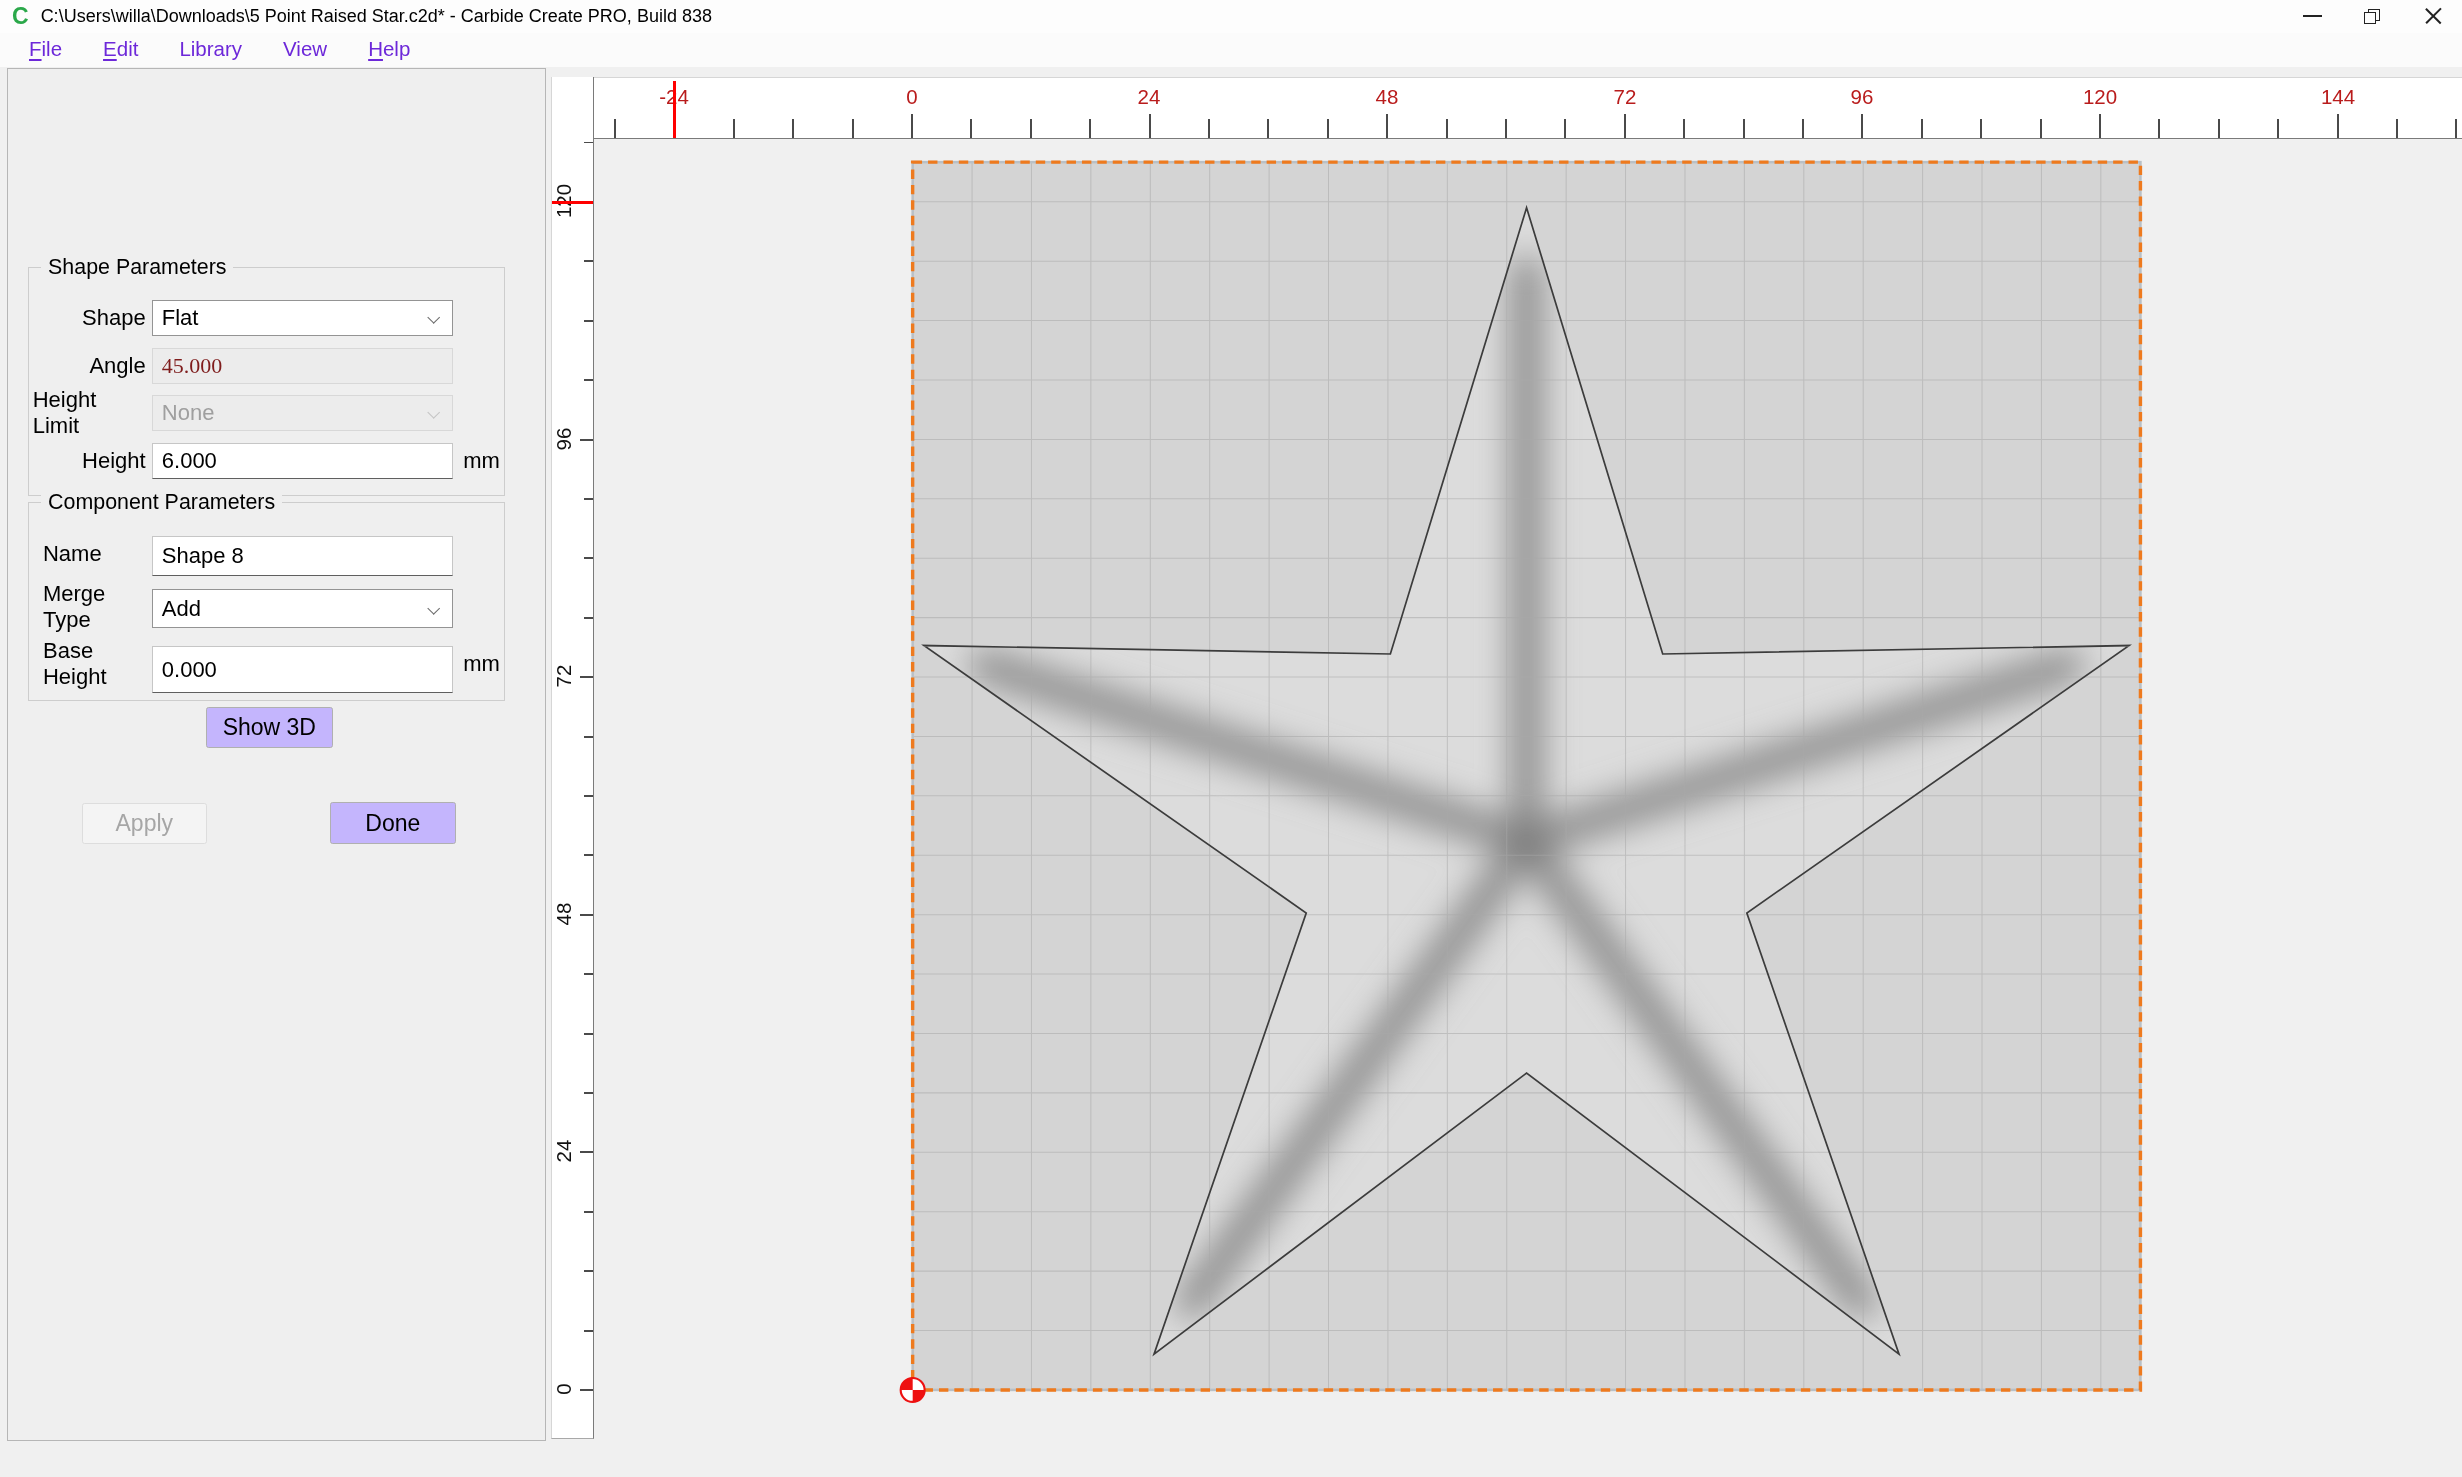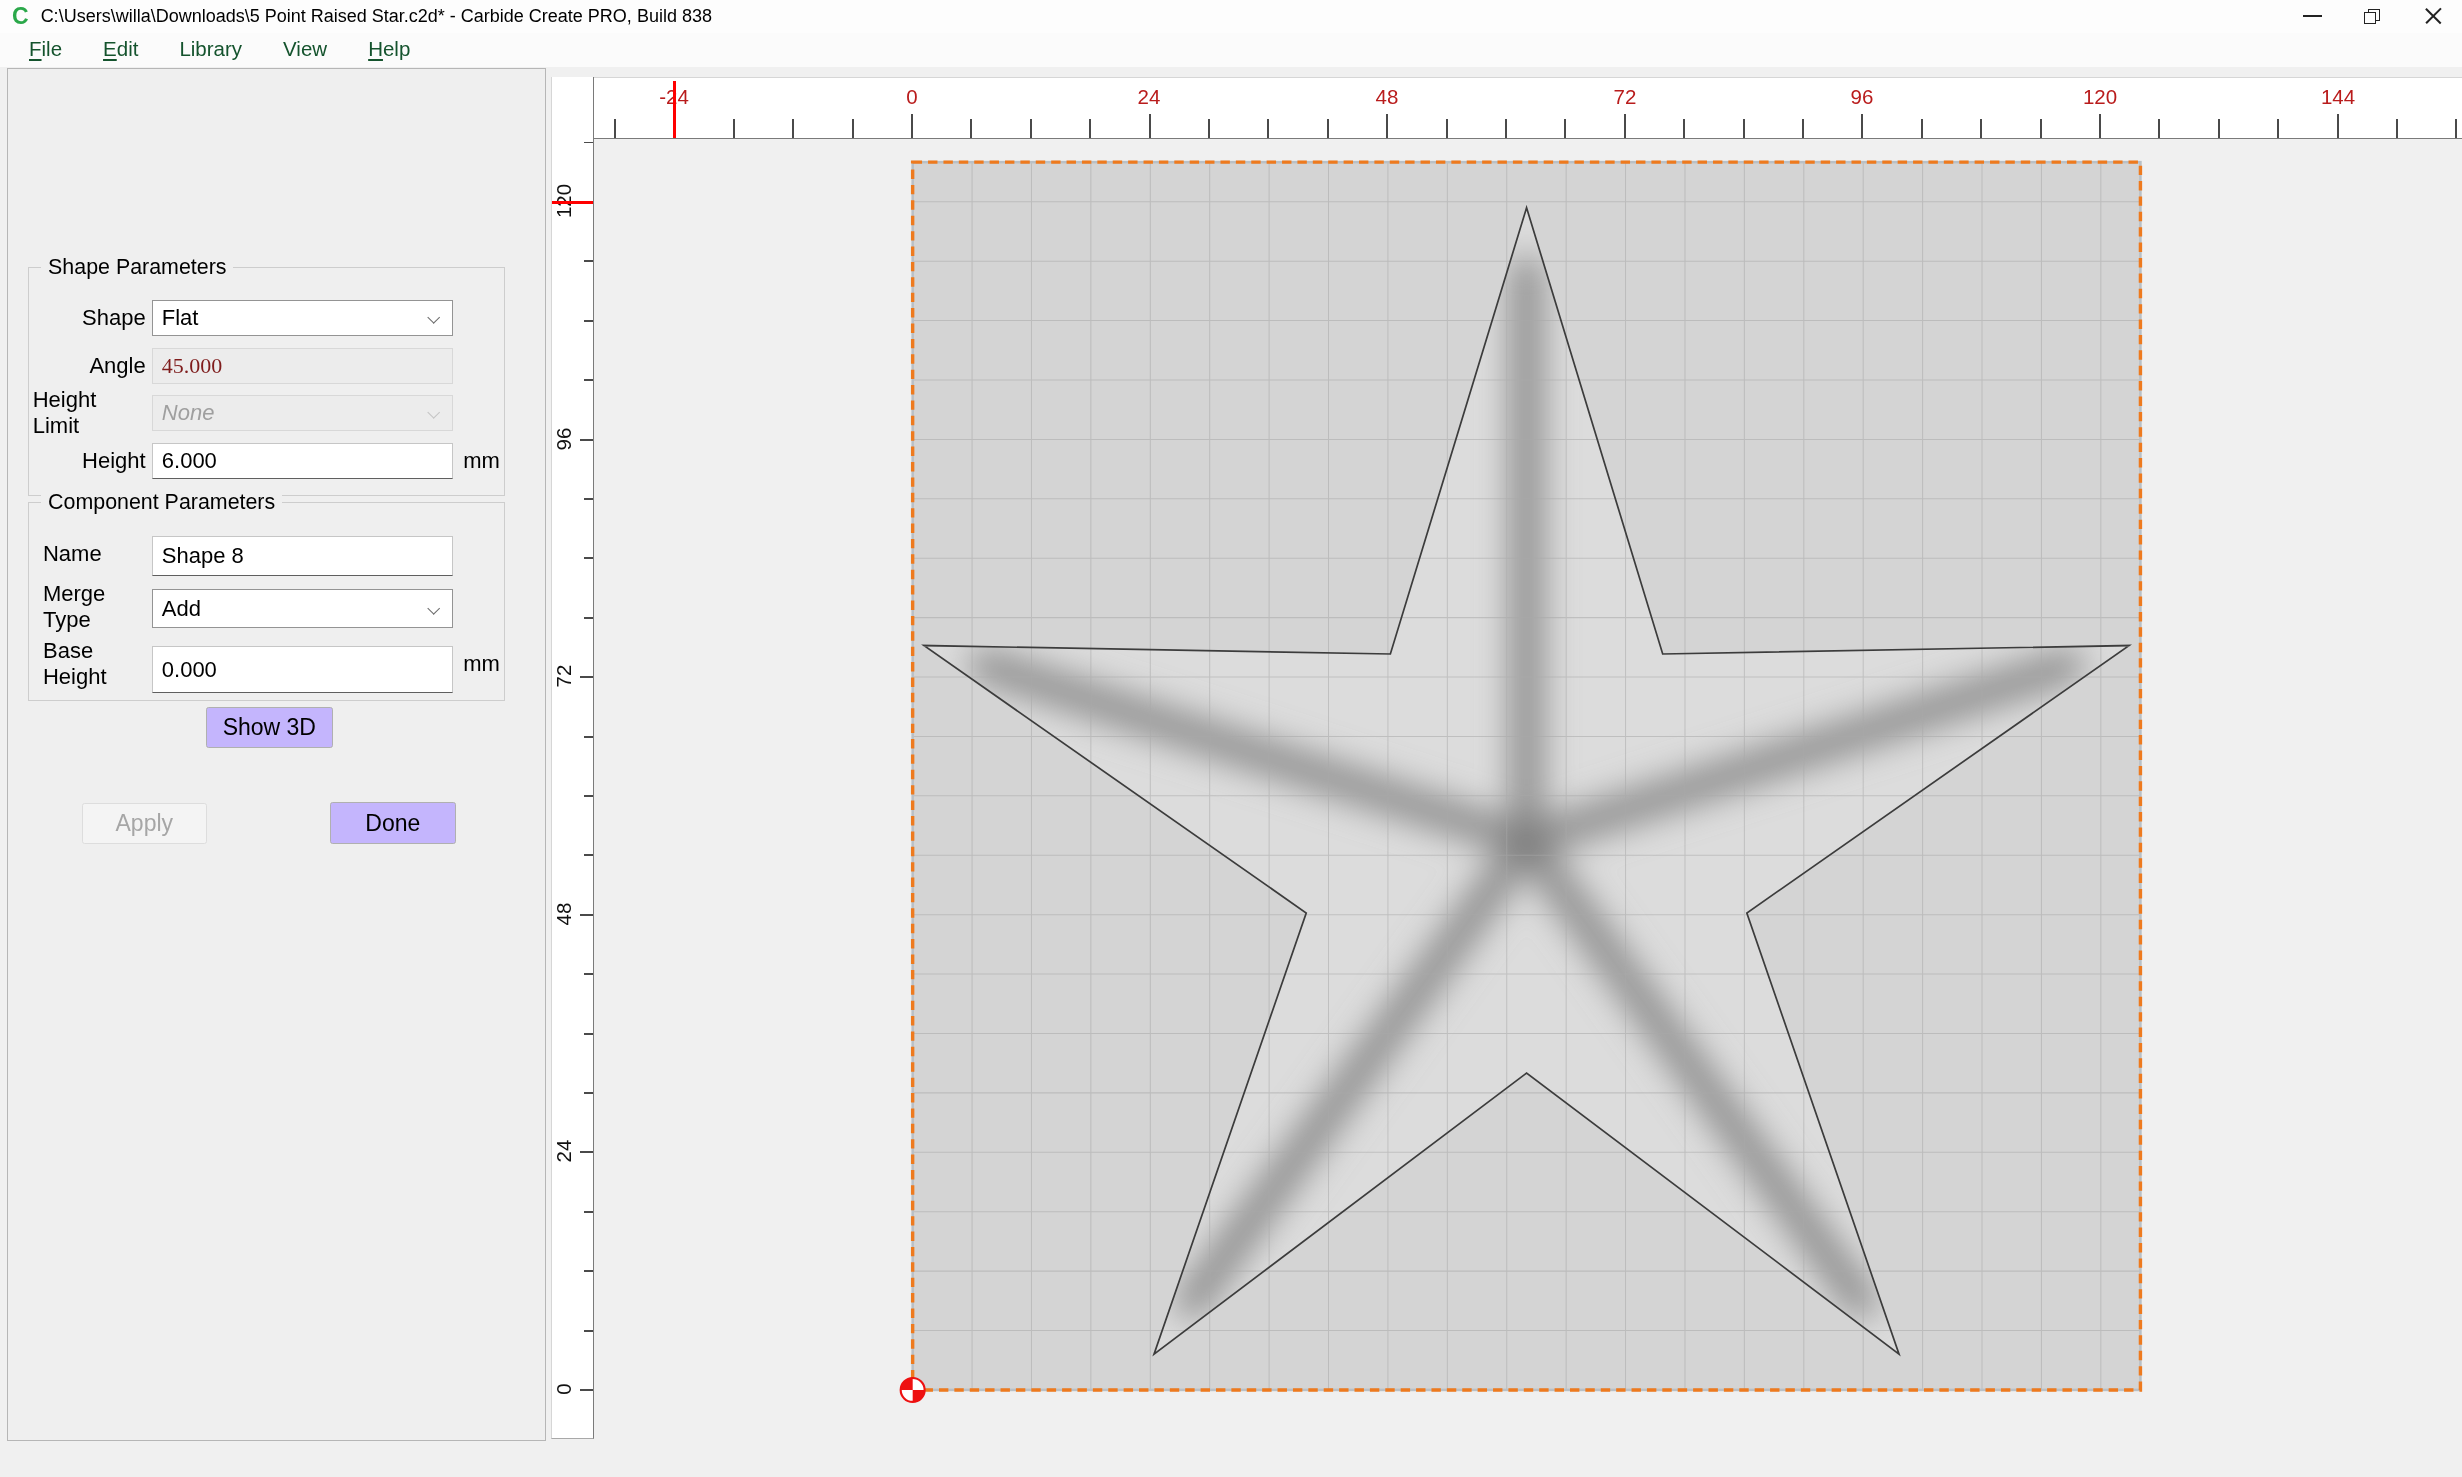--- a/index.html
+++ b/index.html
@@ -17,21 +17,21 @@
   .glyph-restore { position:relative; width:15.4px; height:15.4px; }
   .glyph-restore .r1 { position:absolute; left:0; bottom:0; width:12px; height:12px; border:1.7px solid #222; background:#fdfdfd; }
   .glyph-restore .r2 { position:absolute; right:0; top:0; width:12px; height:12px; border:1.7px solid #222; }
   .glyph-close { position:relative; width:17px; height:17px; }
   .glyph-close::before,.glyph-close::after { content:""; position:absolute; left:-0.9px; top:7.7px; width:20.5px; height:1.7px; background:#222; }
   .glyph-close::before { transform:rotate(45deg); }
   .glyph-close::after { transform:rotate(-45deg); }
 
   
   .menubar { position:absolute; left:0; top:32.5px; width:2462px; height:34px; background:#fbfbfb; display:flex; align-items:center; padding-left:14.5px; }
-  .menu-item { font-size:20.5px; color:#14532d; padding:3.4px 14.5px 5.1px 14.5px; margin-right:12px; }
+  .menu-item { font-size:20.5px; color:#6d28d9; padding:3.4px 14.5px 5.1px 14.5px; margin-right:12px; }
   .menu-item u { text-decoration:underline; text-underline-offset:2.6px; }
 
   
   .panel { position:absolute; left:6.8px; top:68px; width:539px; height:1373px; background:#efefef; border:0.9px solid #b6b6b6; }
   .panel-title { position:absolute; left:0; top:24px; width:100%; text-align:center; font-size:44px; font-weight:bold; color:#000; letter-spacing:0px; }
   .groupbox { position:absolute; left:20.5px; width:477px; border:0.9px solid #cdcdcd; }
   .gb1 { top:198px; height:229px; }
   .gb2 { top:433px; height:199px; }
   .legend { position:absolute; top:-13px; left:12px; background:#efefef; padding:0 6.8px; font-size:21.4px; color:#000; }
   .frow { position:absolute; height:36px; }
@@ -40,21 +40,21 @@
   .flabel.left  { left:13.7px; width:113px; justify-content:flex-start; }
   .funit { position:absolute; left:434px; top:0; height:36px; display:flex; align-items:center; font-size:22px; color:#000; }
   .lineedit { position:absolute; left:123px; top:0; width:301px; height:36px; background:#fff;
               border:0.9px solid #c6c6c6; border-bottom:1.7px solid #5f5f5f; font-size:22px; color:#000;
               padding:0 8.5px; font-family:"Liberation Sans",sans-serif; }
   .lineedit:disabled { background:#ececec; border:0.9px solid #d8d8d8; color:#7f1d1d;font-family:Liberation Serif, serif; }
   .combo { position:absolute; left:123px; top:0; width:301px; height:36px; background:#fff; border:0.9px solid #949494;
            display:flex; align-items:center; padding:0 8.5px; font-size:22px; color:#000; }
   .combo .chev { position:absolute; right:13.7px; top:12px; width:9.4px; height:9.4px;
                  border-right:1.7px solid #6a6a6a; border-bottom:1.7px solid #6a6a6a; transform:rotate(45deg); }
-  .combo.disabled { background:#ececec; border-color:#d8d8d8; color:#9f9f9f;font-style:italic; }
+  .combo.disabled { background:#ececec; border-color:#d8d8d8; color:#9f9f9f; }
   .combo.disabled .chev { border-color:#c4c4c4; }
 
   .btn { position:absolute; background:#c4b5fd; border:0.9px solid #b0b0b0; border-radius:2.6px;
          font-size:23px; color:#000; display:flex; align-items:center; justify-content:center;
          font-family:"Liberation Sans",sans-serif; }
   .btn-show3d { left:198px; top:638px; width:127px; height:41px; }
   .btn-apply  { left:74px;  top:734px; width:125px; height:41px; background:#f4f4f4; border-color:#dddddd; color:#a6a6a6; }
   .btn-done   { left:322px; top:733px; width:126px; height:42px; }
 
   

